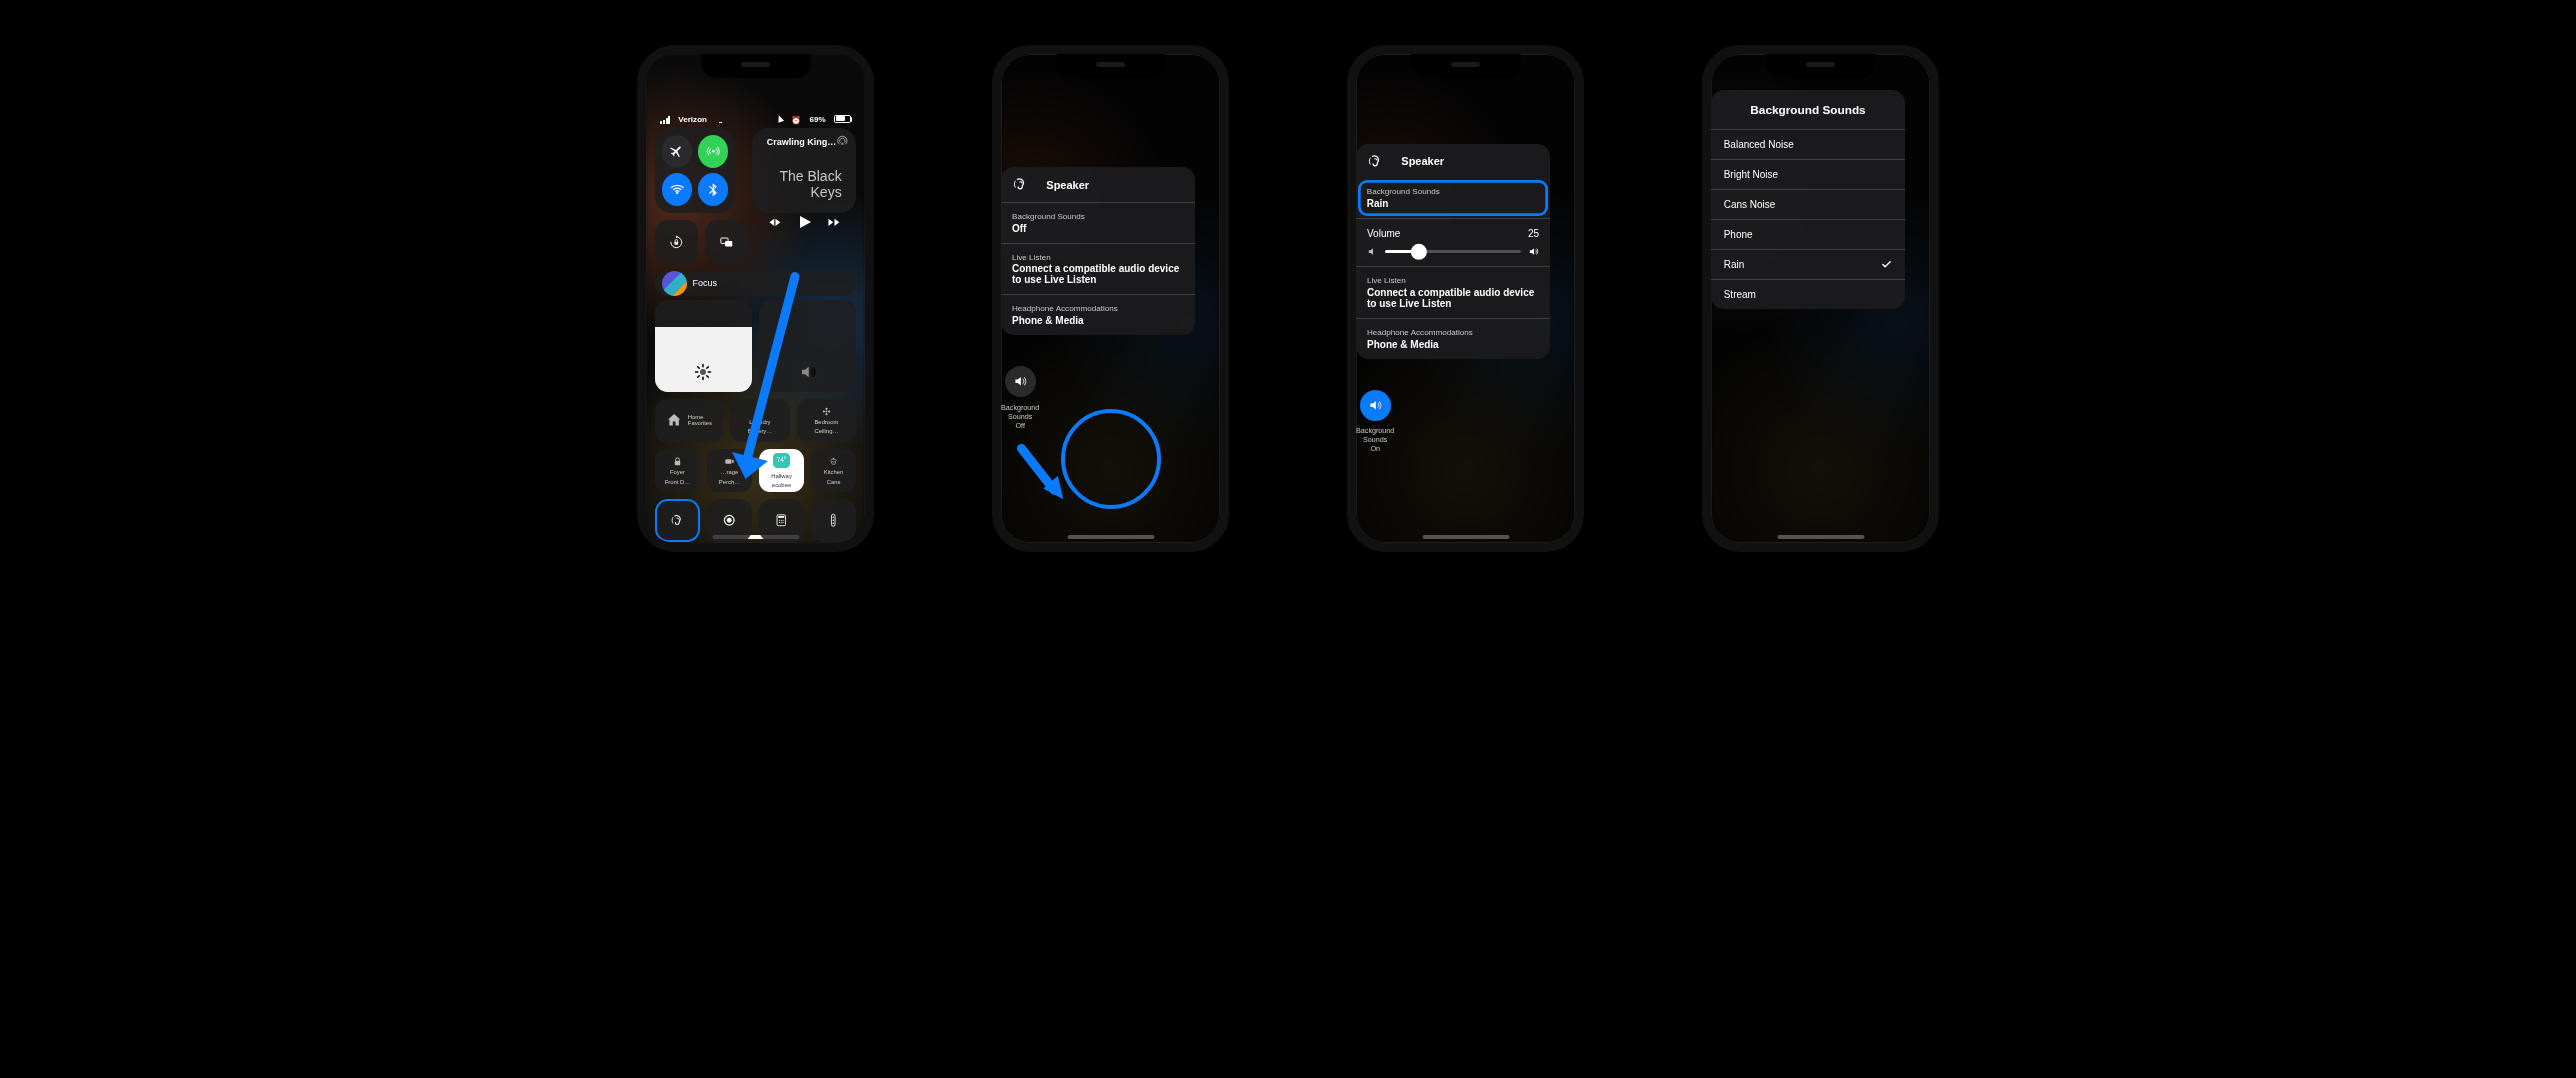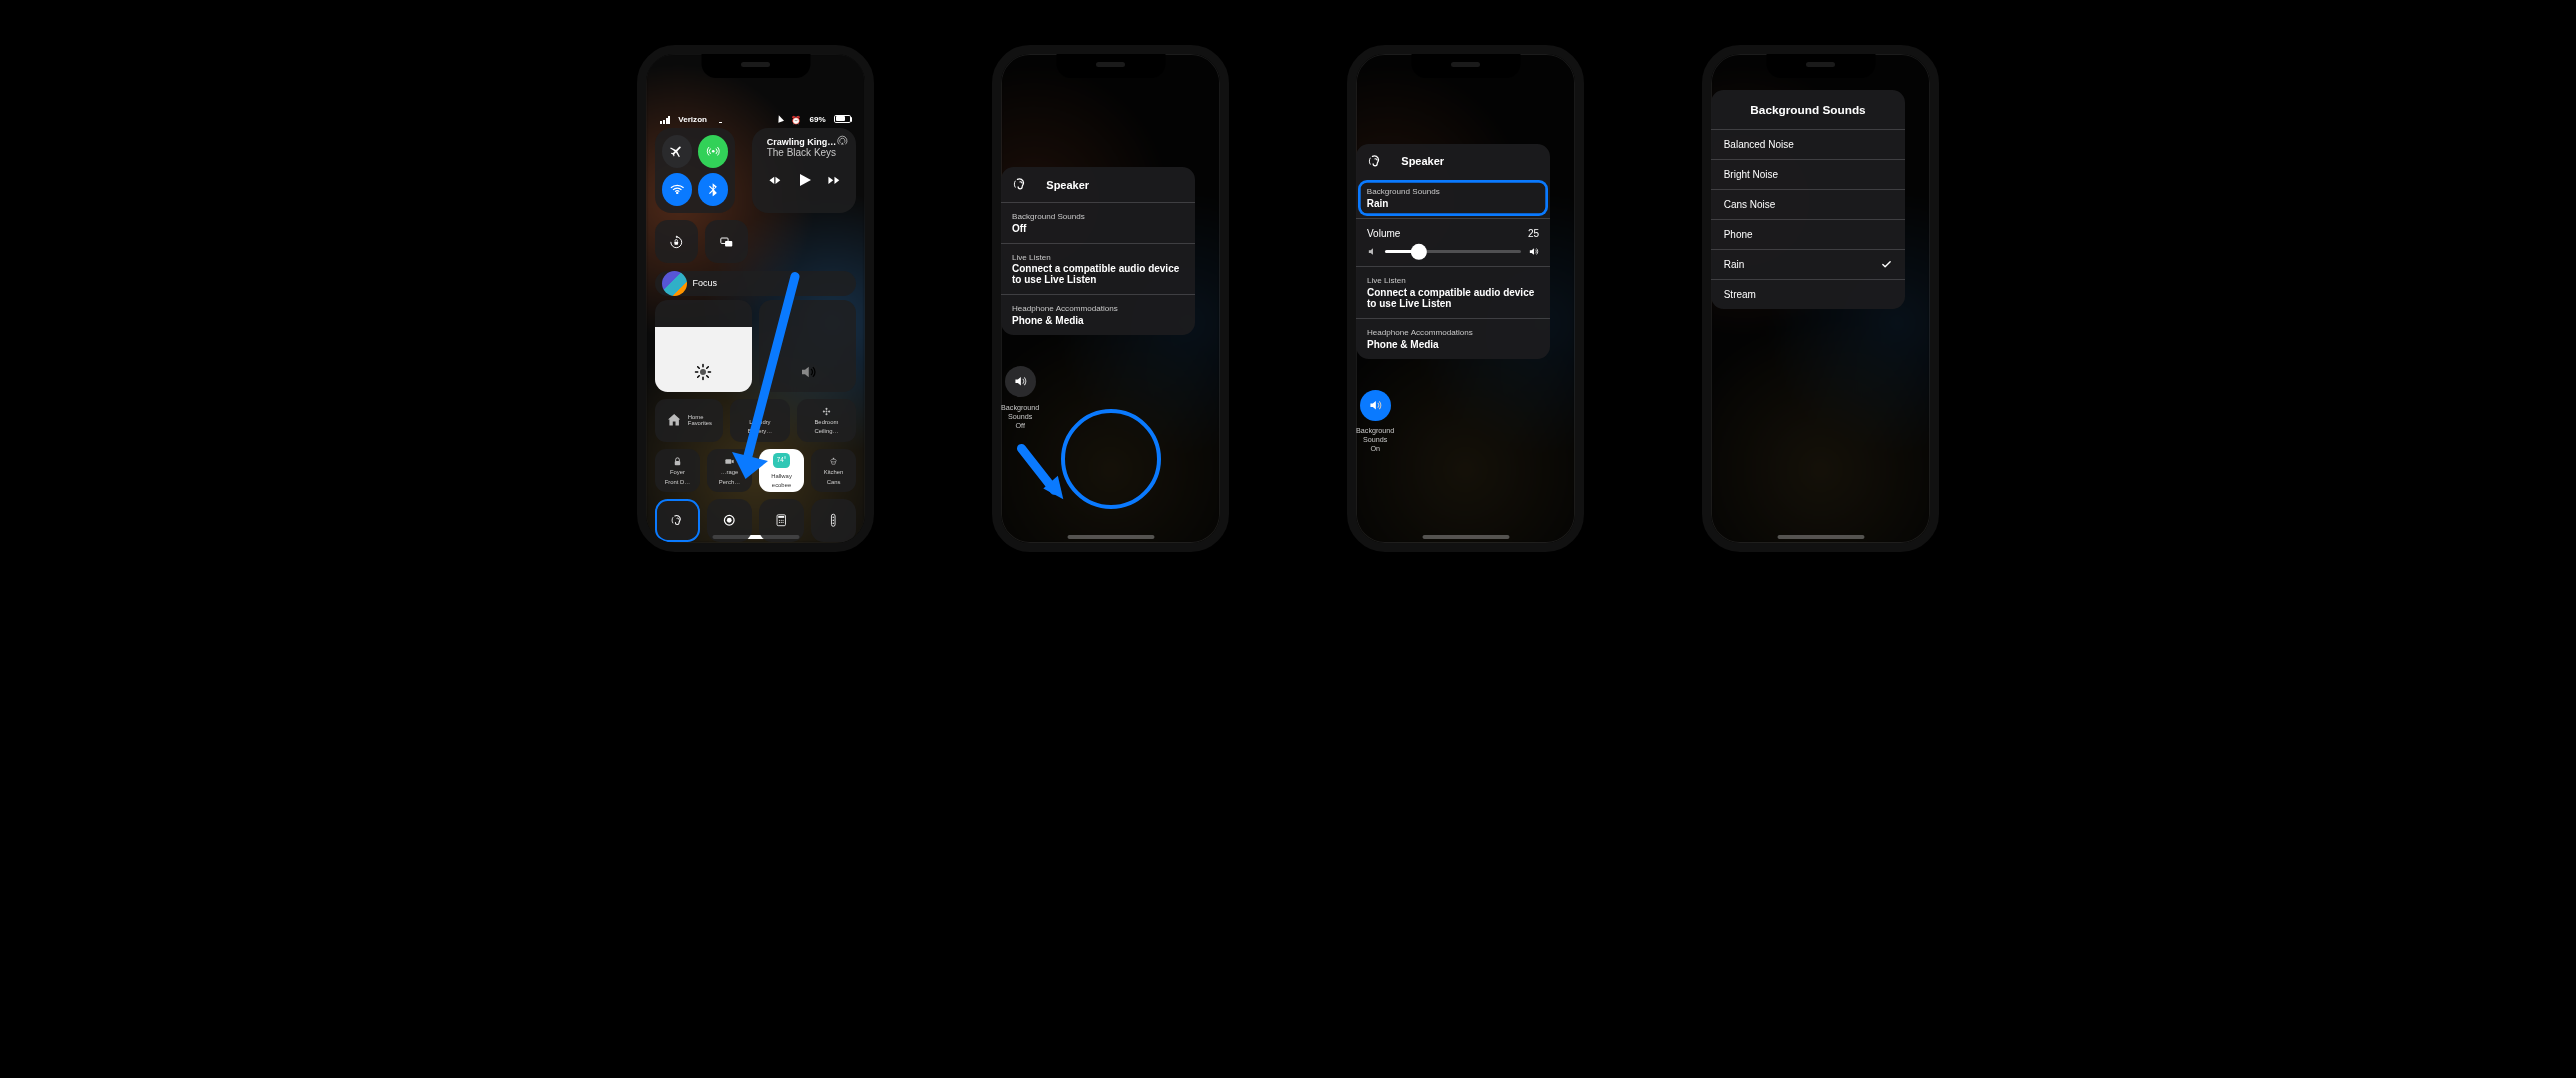--- a/index.html
+++ b/index.html
@@ -27,32 +27,32 @@
   .bars{display:inline-flex;gap:0.9px;align-items:flex-end;}
   .bars i{width:1.8px;background:#fff;}
   .bars i:nth-child(1){height:2.7px;}.bars i:nth-child(2){height:4.5px;}.bars i:nth-child(3){height:6.3px;}.bars i:nth-child(4){height:8.1px;}
   .wifi-mini{width:11px;height:8.1px;background:
     radial-gradient(circle at 50% 110%, transparent 1.8px,#fff 1.8px,#fff 2.7px,transparent 2.7px,transparent 3.6px,#fff 3.6px,#fff 4.5px,transparent 4.5px,transparent 5.4px,#fff 5.4px,#fff 6.3px,transparent 6.3px) center/100% 200% no-repeat;}
   .loc-mini{width:0;height:0;border-left:3.6px solid transparent;border-right:3.6px solid transparent;border-bottom:7.2px solid #fff;transform:rotate(-20deg);}
   .batt{width:17px;height:8.1px;border:0.9px solid #fff;border-radius:1.8px;position:relative;}
   .batt::before{content:"";position:absolute;top:0.9px;left:0.9px;width:65%;height:4.5px;background:#fff;border-radius:0.9px;}
   .batt::after{content:"";position:absolute;right:-2.7px;top:1.8px;width:1.8px;height:4.5px;background:#fff;border-radius:0 0.9px 0.9px 0;}
 
-  .grid{display:grid;grid-template-columns:1fr 1fr;gap:17px;padding:0 3.6px;}
+  .grid{display:grid;grid-template-columns:1fr 1fr;gap:17px;padding:0 3.6px;text-align:right;}
   .panel{background:rgba(30,30,32,.85);border-radius:16.3px;padding:7.2px;}
   .conn{display:grid;grid-template-columns:1fr 1fr;gap:5.4px;height:85px;}
   .cbtn{border-radius:50%;display:flex;align-items:center;justify-content:center;}
   .ic{width:14.5px;height:14.5px;fill:#fff;}
   .c-dark{background:#2a2a2c;}
   .c-green{background:#32d158;}
   .c-blue{background:#0a7aff;}
   .media{height:85px;position:relative;color:#fff;}
   .airplay-dot{position:absolute;top:5.4px;right:7.2px;}
   .media .title{font-size:9px;font-weight:600;padding:1.8px 12.7px 0 7.2px;white-space:nowrap;overflow:hidden;text-overflow:ellipsis;}
-  .media .artist{font-size:10px;color:#c8c8c8;padding:0 7.2px;}
+  .media .artist{font-size:14px;color:#c8c8c8;padding:0 7.2px;margin-top:21px;}
   .mctrl{display:flex;justify-content:space-around;align-items:center;margin-top:14.5px;}
   .mbtn{width:14.5px;height:14.5px;fill:#fff;}
   .play-tri{width:0;height:0;border-left:11px solid #fff;border-top:6.3px solid transparent;border-bottom:6.3px solid transparent;margin-left:1.8px;}
 
   .row3{display:flex;gap:4px;padding:0 3.6px;margin-top:7.2px;flex-direction:column;}
   .sq{width:43px;height:43px;border-radius:12.7px;background:rgba(30,30,32,.85);display:flex;align-items:center;justify-content:center;}
   .focus{flex:1;height:43px;border-radius:12.7px;background:rgba(30,30,32,.85);display:flex;align-items:center;gap:5.4px;padding:0 7.2px;color:#fff;font-size:9px;}
   .focus .fic{width:25px;height:25px;border-radius:50%;position:relative;flex:0 0 25px;background:linear-gradient(135deg,#5856d6 40%,#30b0c7 41% 70%,#ff9500 71%);}
   .sliders{display:flex;gap:7.2px;flex:1;}
   .vslider{flex:1;height:92px;border-radius:12.7px;background:rgba(30,30,32,.85);position:relative;display:flex;align-items:flex-end;justify-content:center;overflow:hidden;}

